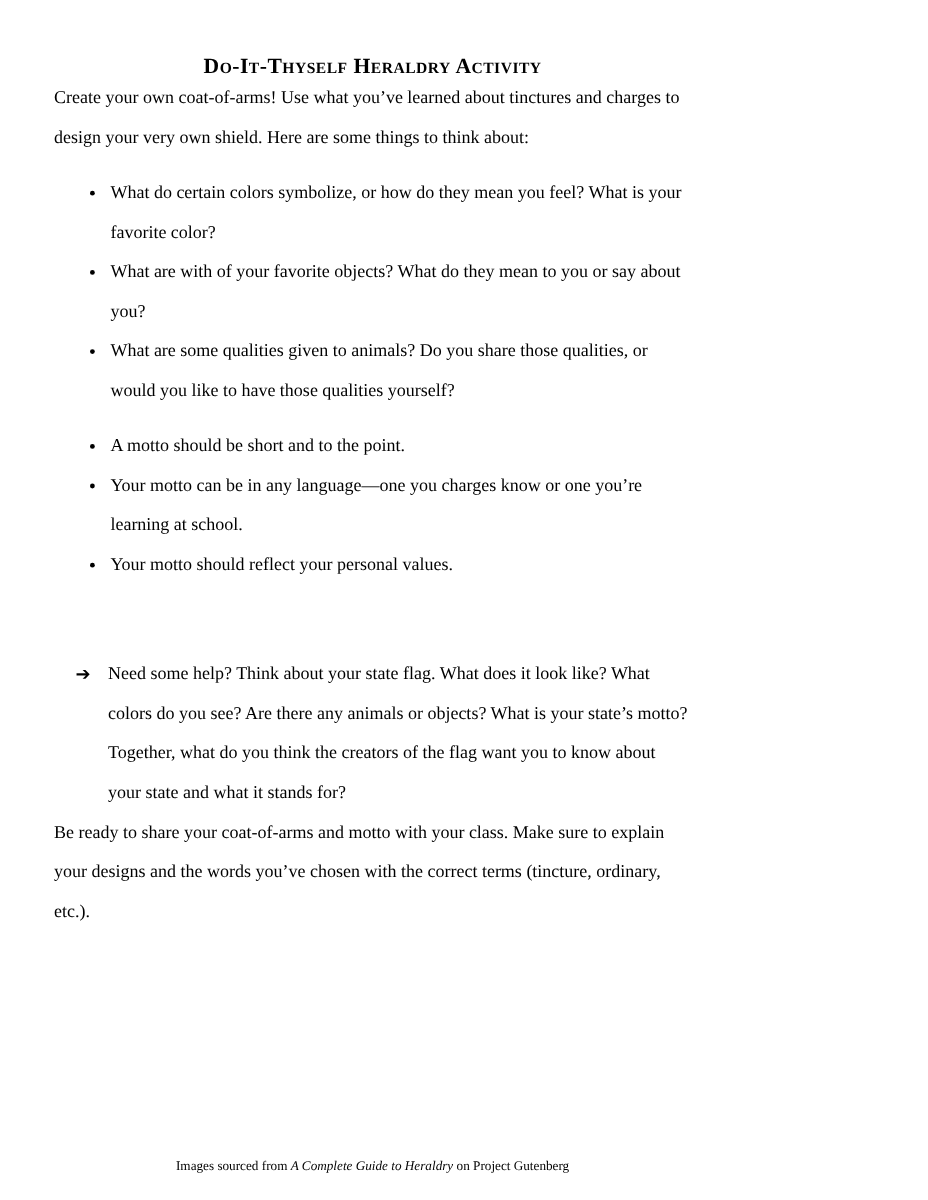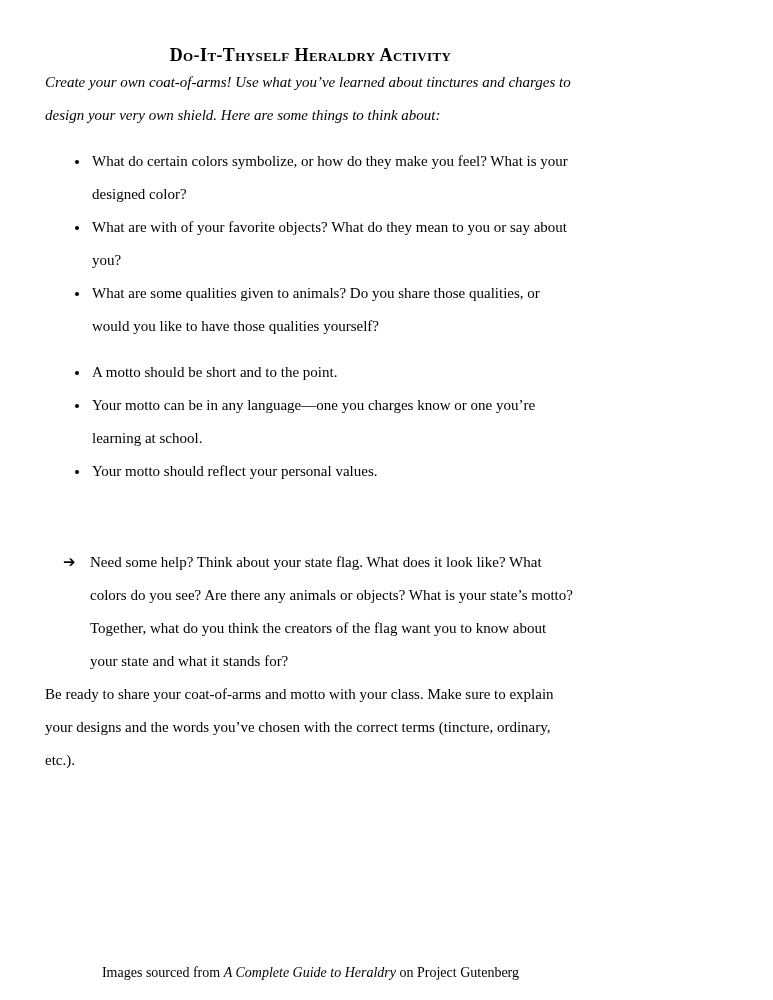--- a/index.html
+++ b/index.html
@@ -31,21 +31,21 @@
     text-align: center;
     font-size: 18px;
     font-weight: bold;
     font-variant: small-caps;
     letter-spacing: 0.4px;
     line-height: 22px;
   }
   p.para {
     margin: 0;
   }
-  .intro-para   { margin-top: 54px; font-style: italic; }
+  .intro-para   { margin-top: 54px; }
   .motto-para   { margin-top: 44px; }
   .closing-para { margin-top: 40px; }
   ul.bullet-list {
     margin: 13px 0 0 0;
     padding-left: 45px;
     list-style-type: disc;
   }
   ul.bullet-list li {
     padding-left: 2px;
   }
@@ -65,38 +65,38 @@
   }
   .help-text {
     flex: 1;
   }
   .page-footer {
     position: absolute;
     left: 0;
     bottom: 20px;
     width: 100%;
     text-align: center;
-    font-size: 14px;
+    font-size: 11px;
     line-height: 15px;
     color: #000000;
   }
   .italic { font-style: italic; }
 </style>
 </head>
 <body>
 
 <div class="page">
   <div class="content">
 
     <h1 class="doc-title">Do-It-Thyself Heraldry Activity</h1>
 
     <p class="para intro-para">Create your own coat-of-arms! Use what you’ve learned about tinctures and charges to design your very own shield. Here are some things to think about:</p>
 
     <ul class="bullet-list">
-      <li>What do certain colors symbolize, or how do they make you feel? What is your designed color?</li>
+      <li>What do certain colors symbolize, or how do they mean you feel? What is your favorite color?</li>
       <li>What are with of your favorite objects? What do they mean to you or say about you?</li>
       <li>What are some qualities given to animals? Do you share those qualities, or would you like to have those qualities yourself?</li>
     </ul>
 
 
     <ul class="bullet-list">
       <li>A motto should be short and to the point.</li>
       <li>Your motto can be in any language—one you charges know or one you’re learning at school.</li>
       <li>Your motto should reflect your personal values.</li>
     </ul>

